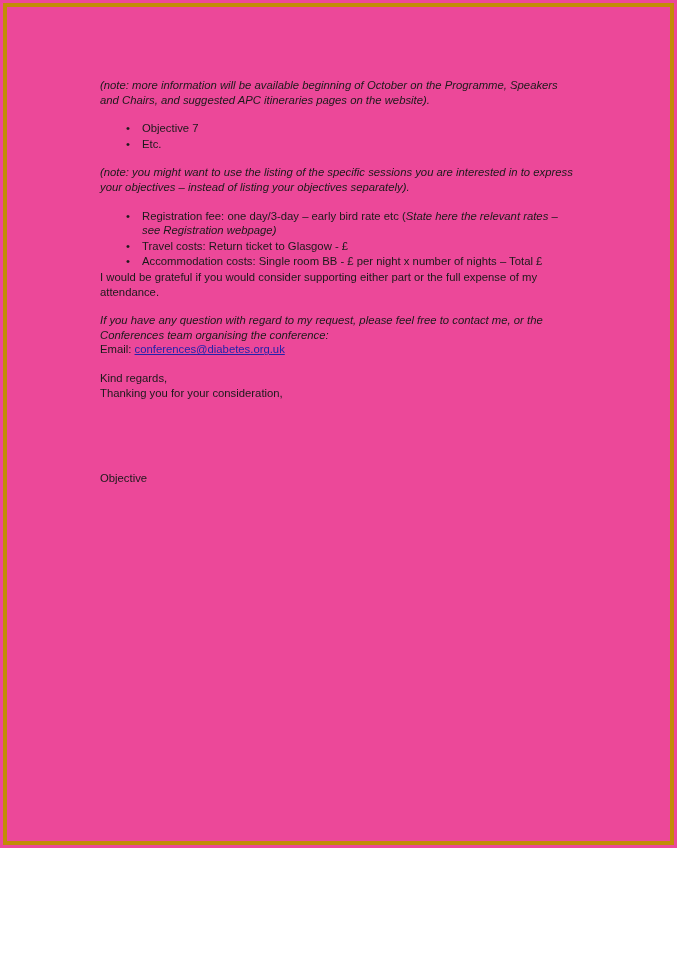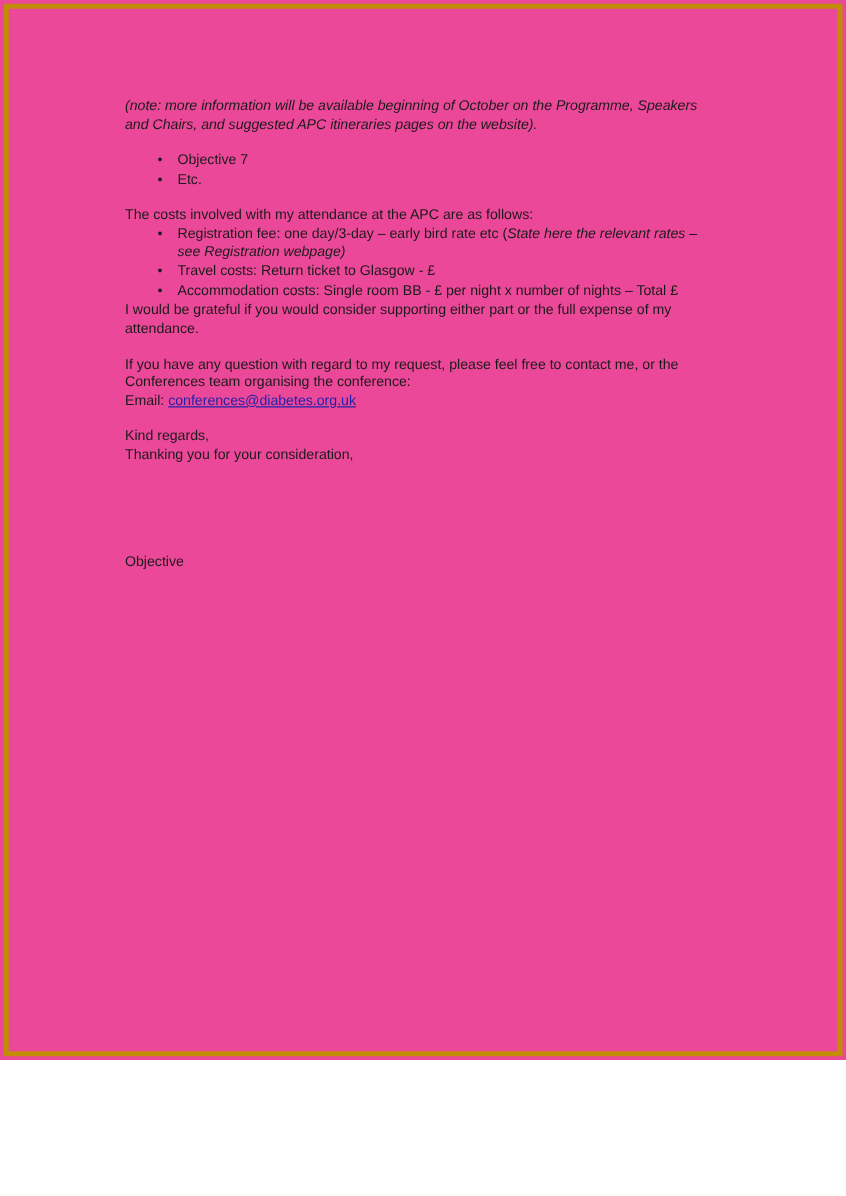--- a/index.html
+++ b/index.html
@@ -65,20 +65,21 @@
     left: 26px;
     top: 0;
     line-height: 14.6px;
     font-size: 11.3px;
   }
   .total-line {
     margin: 0 0 14px 0;
   }
   .contact-line {
     margin: 0;
+    font-style: italic;
   }
   a.email-link {
     color: #2222aa;
     text-decoration: underline;
   }
   .spacer-sign {
     height: 57px;
   }
 </style>
 </head>
@@ -97,22 +98,22 @@
       <li>
         <span class="bullet-dot">•</span>
         <span>Objective 7</span>
       </li>
       <li>
         <span class="bullet-dot">•</span>
         <span>Etc.</span>
       </li>
     </ul>
 
+    <p class="para italic">(note: you might want to use the listing of the specific sessions you are interested in to express your objectives – instead of listing your objectives separately).</p>
 
-    <p class="para tight">The costs involved with my attendance at the APC are as follows:</p>
 
     <ul class="bullets">
       <li>
         <span class="bullet-dot">•</span><span>Registration fee: one day/3-day – early bird rate etc (</span><span class="italic">State here the relevant rates – see Registration webpage)</span>
       </li>
       <li>
         <span class="bullet-dot">•</span><span>Travel costs: Return ticket to Glasgow - £</span>
       </li>
       <li>
         <span class="bullet-dot">•</span><span>Accommodation costs: Single room BB - £ per night x number of nights – Total £</span>

